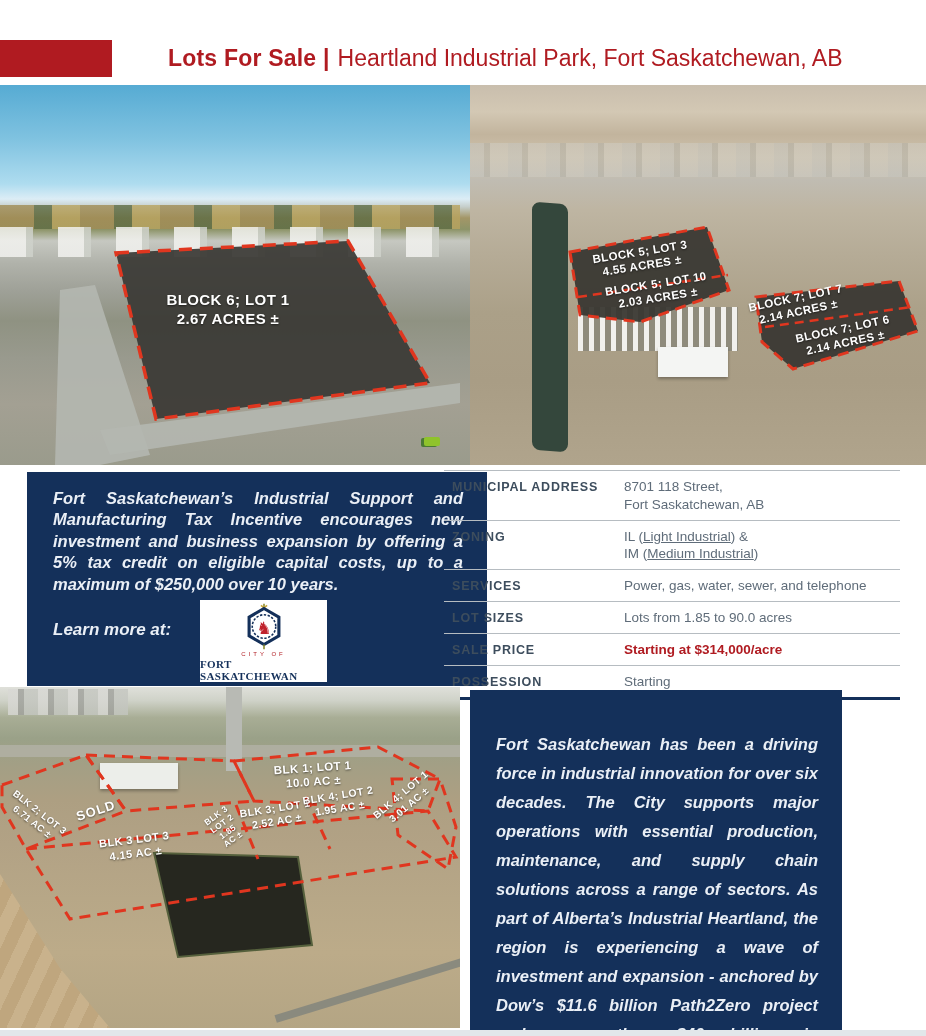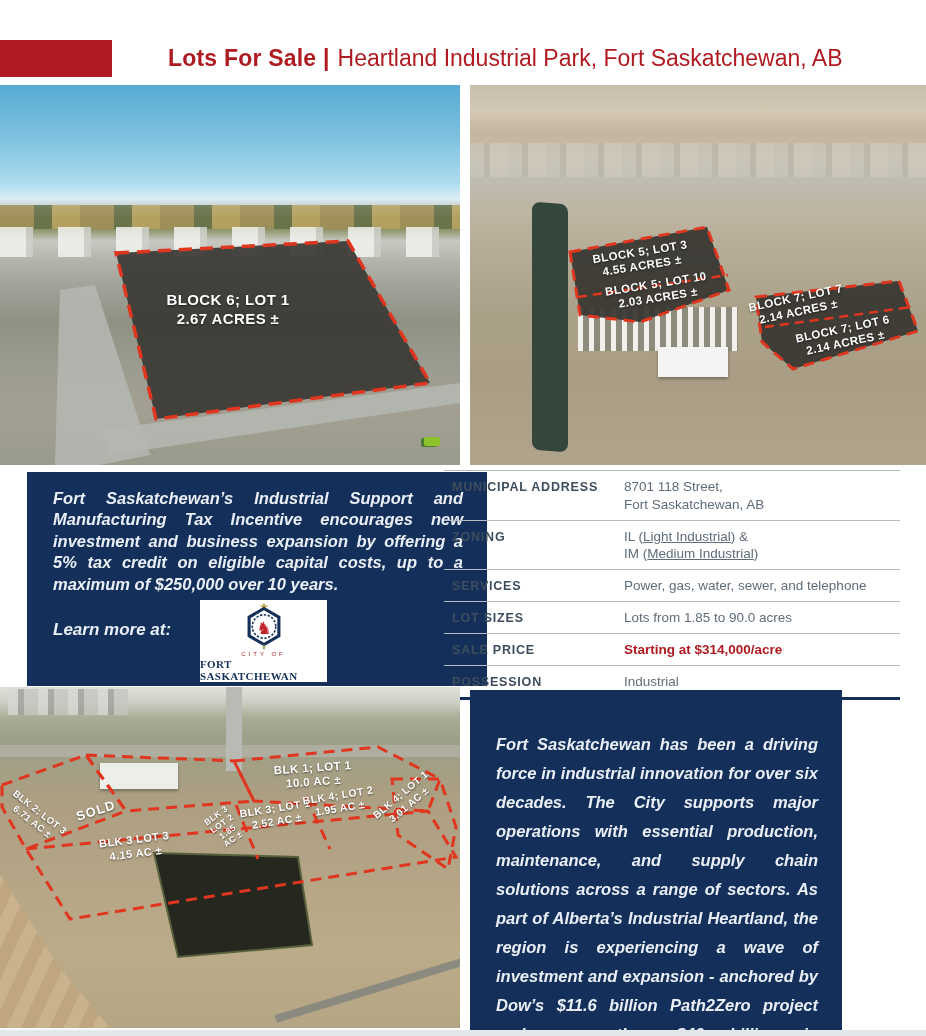--- a/index.html
+++ b/index.html
@@ -12,21 +12,21 @@
              font-size:23px;color:#b01b21;white-space:nowrap;}
   .hdr-title .b{font-weight:700;letter-spacing:.2px;margin-left:32px;}
   .hdr-title .r{font-weight:400;margin-left:8px;}
 
   
   .photo{position:absolute;overflow:hidden;}
   .photo svg{position:absolute;left:0;top:0;}
   .photo-tl{left:0;top:85px;width:460px;height:380px;
     background:linear-gradient(180deg,#56abd3 0%,#7fc2e0 14%,#aedcef 26%,#dcedf6 30%,
       #c6cfcc 32%,#a39667 35%,#8d9468 38%,#c6c8c1 41%,#b0b2aa 47%,#9fa198 54%,
-      #8f9282 62%,#999a8e 72%,#a3a093 84%,#9a9b8c 100%);}
+      #8f9282 62%,#999a8e 72%,#a3a093 84%,#9a9b8c 100%);padding-left:16px;}
   .photo-tr{left:470px;top:85px;width:456px;height:380px;
     background:linear-gradient(180deg,#c9bead 0%,#d3c8b4 7%,#c2b49d 13%,#cfc3ad 19%,
       #c0bcb2 25%,#beb5a2 33%,#b5ab96 45%,#aba088 60%,#a99d85 78%,#b0a48c 100%);}
   .photo-bl{left:0;top:687px;width:460px;height:341px;
     background:linear-gradient(180deg,#dfe0da 0%,#cfd2c8 4%,#a8ad95 9%,#9aa188 15%,
       #a39f85 23%,#ad9f82 33%,#b2a285 46%,#b7a787 62%,#bcab89 78%,#b4a584 100%);}
 
   .strip{position:absolute;}
   .bldg-strip-tl{left:0;top:142px;width:460px;height:30px;
     background:repeating-linear-gradient(90deg,#f2f2ef 0 26px,#cfd2cb 26px 33px,rgba(0,0,0,0) 33px 58px);
@@ -178,21 +178,21 @@
     <div class="drow">
       <div class="dlabel">LOT SIZES</div>
       <div class="dvalue">Lots from 1.85 to 90.0 acres</div>
     </div>
     <div class="drow price">
       <div class="dlabel">SALE PRICE</div>
       <div class="dvalue">Starting at $314,000/acre</div>
     </div>
     <div class="drow">
       <div class="dlabel">POSSESSION</div>
-      <div class="dvalue">Industrial</div>
+      <div class="dvalue">Starting</div>
     </div>
   </div>
 
   <div class="photo photo-bl">
     <div class="strip plant-bl"></div>
     <div class="strip road-h-bl"></div>
     <div class="strip road-v-bl"></div>
     <div class="strip shed-bl"></div>
     <div class="strip plow-bl"></div>
     <div class="strip rail-bl"></div>

